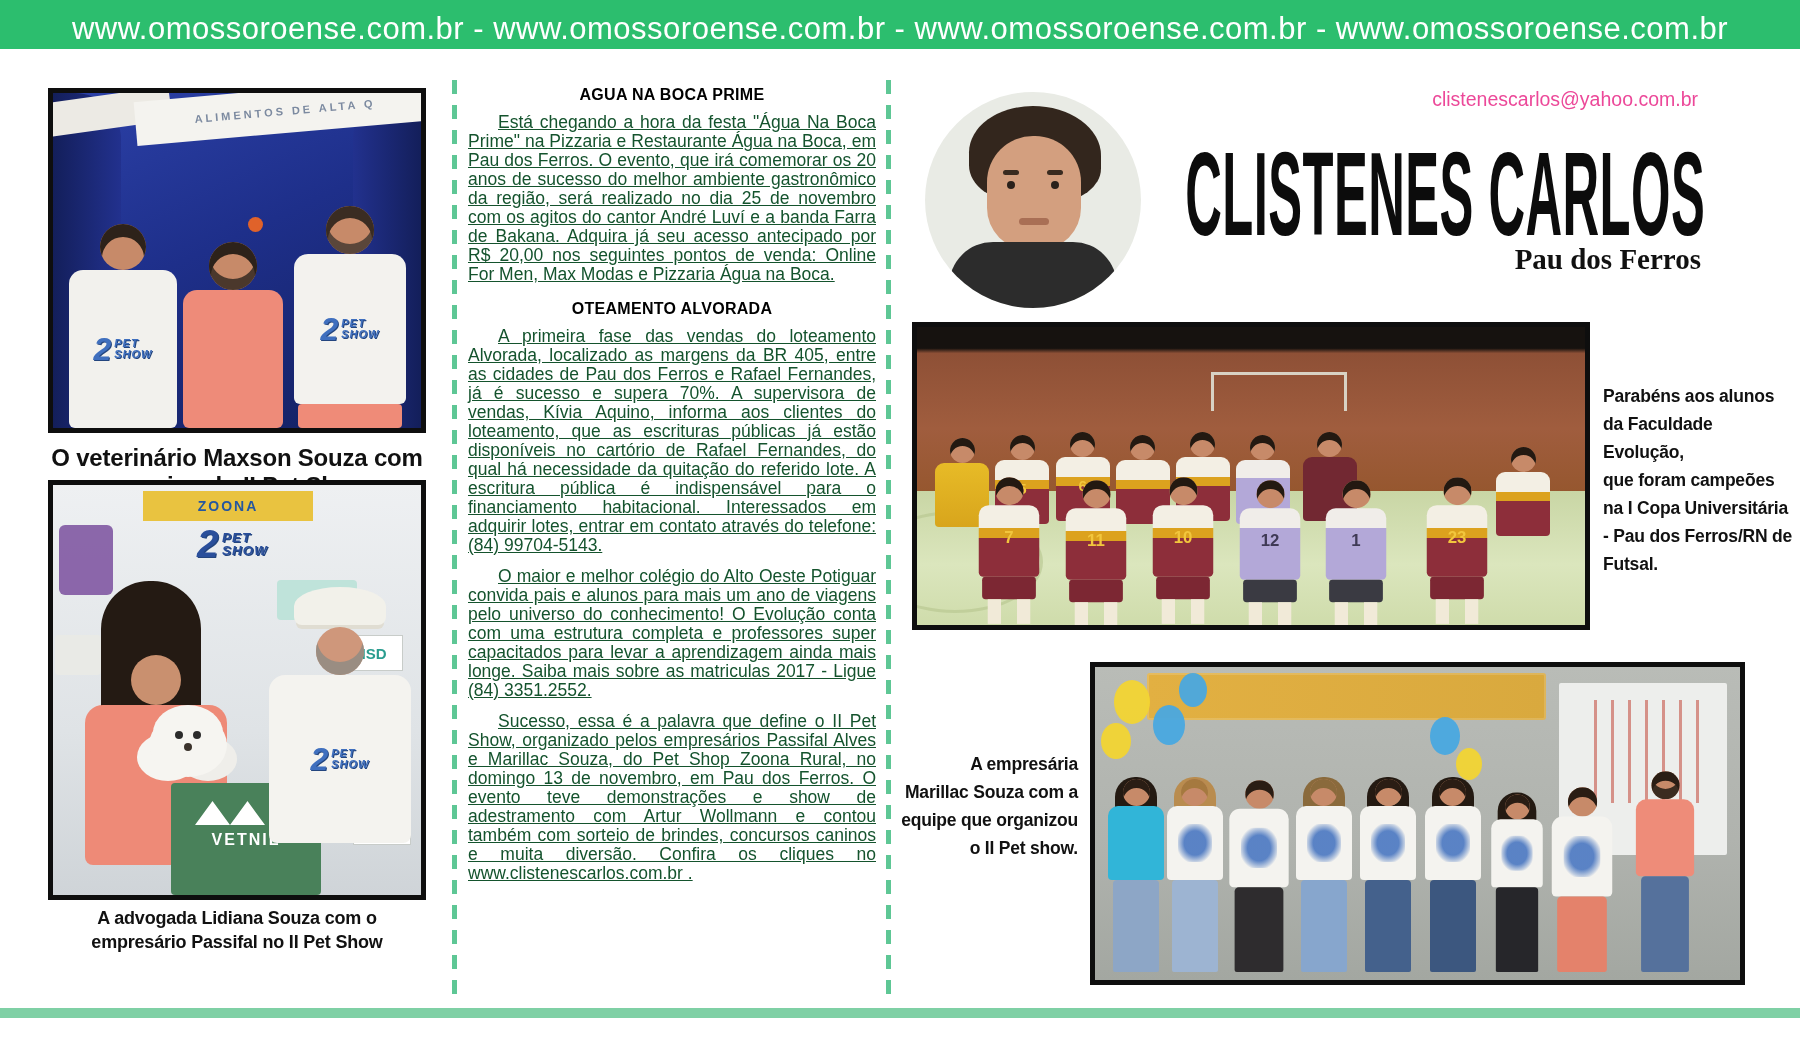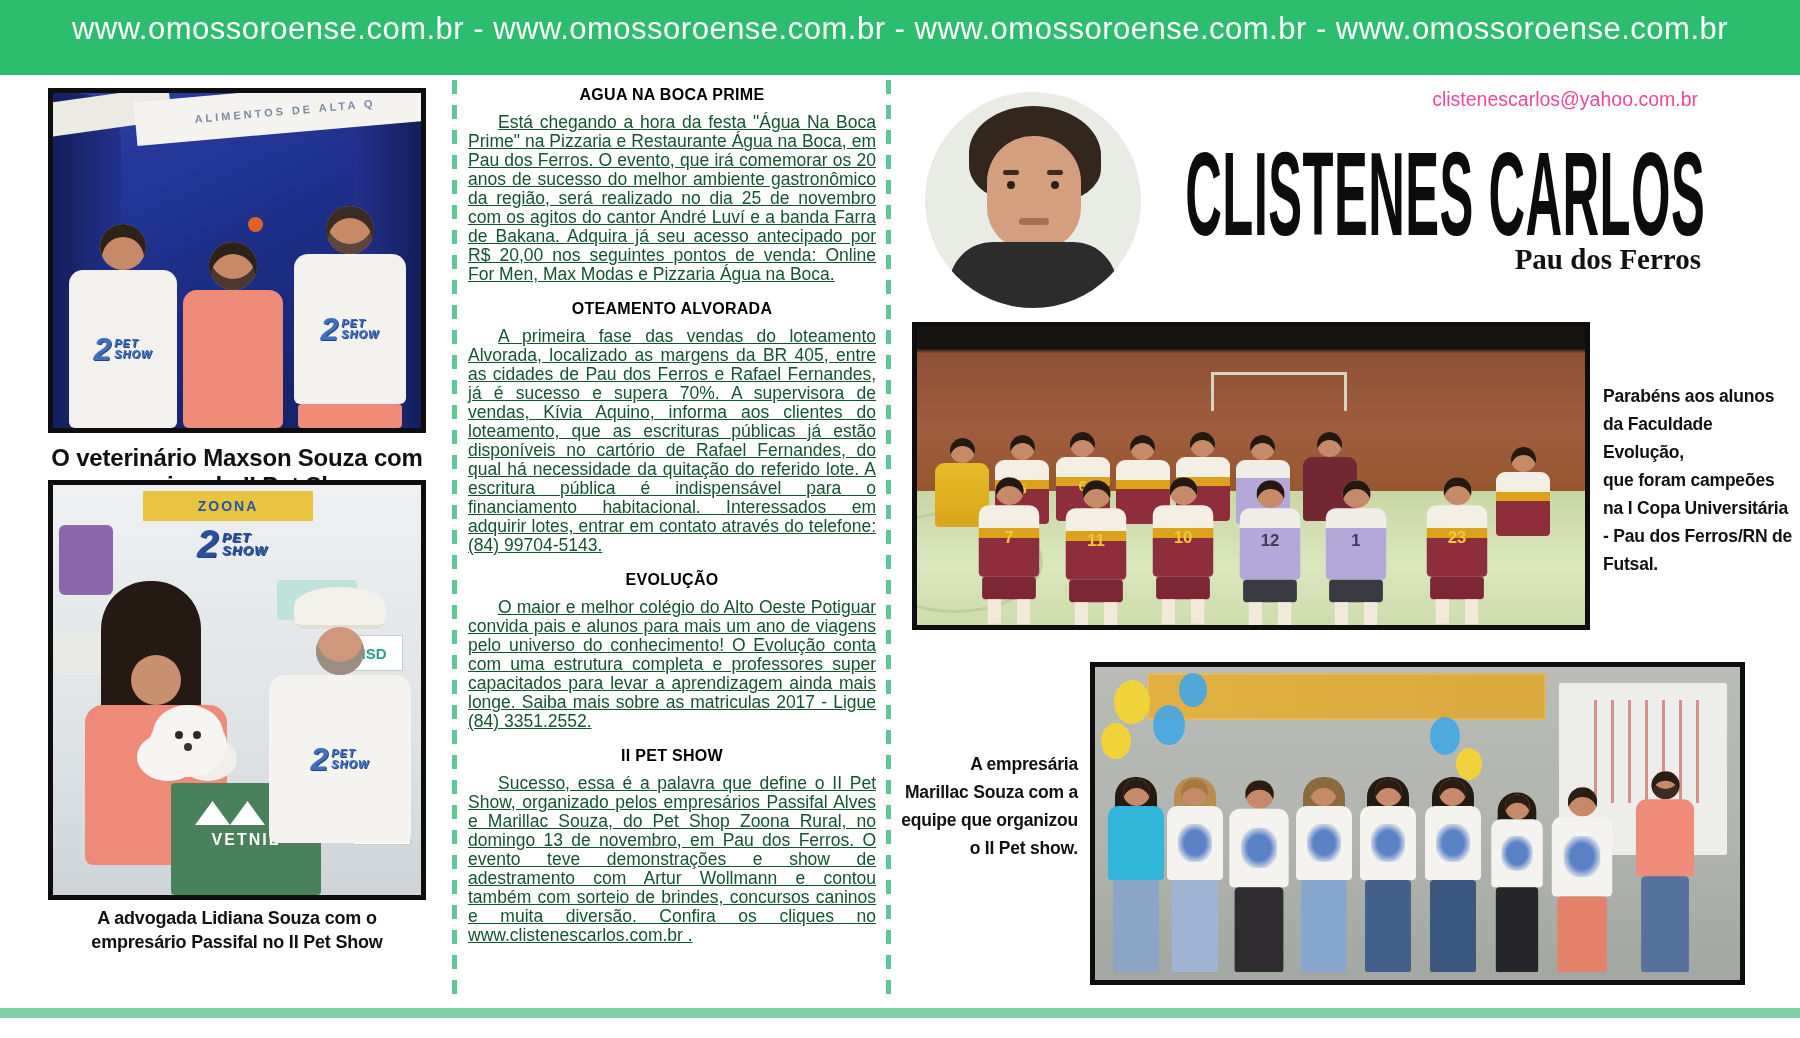--- a/index.html
+++ b/index.html
@@ -1,20 +1,20 @@
 <!DOCTYPE html>
 <html><head>
 <meta charset="utf-8">
 <style>
   html,body{margin:0;padding:0;background:#fff;}
   .page{position:relative;width:1800px;height:1038px;background:#fff;overflow:hidden;
         font-family:"Liberation Sans",sans-serif;color:#1d1d1d;}
 
   
-  .topbar{position:absolute;left:0;top:0;width:1800px;height:75px;background:#2cbe6e;
+  .topbar{position:absolute;left:0;top:0;width:1800px;height:49px;background:#2cbe6e;
           color:#fff;font-size:31px;line-height:57px;text-align:center;white-space:nowrap;
           overflow:hidden;letter-spacing:.5px;}
   .footbar{position:absolute;left:0;top:1008px;width:1800px;height:10px;background:#7fd0a5;}
 
   
   .divider{position:absolute;top:80px;height:925px;width:5px;
            background:repeating-linear-gradient(180deg,#5ec795 0 14px,transparent 14px 25px);}
 
   
   .photo{position:absolute;border:5px solid #0e0e0e;overflow:hidden;background:#9aa0a6;}
@@ -173,25 +173,23 @@
   <div class="articles">
     <div class="art">
       <h2>AGUA NA BOCA PRIME</h2>
       <p>Está chegando a hora da festa "Água Na Boca Prime" na Pizzaria e Restaurante Água na Boca, em Pau dos Ferros. O evento, que irá comemorar os 20 anos de sucesso do melhor ambiente gastronômico da região, será realizado no dia 25 de novembro com os agitos do cantor André Luví e a banda Farra de Bakana. Adquira já seu acesso antecipado por R$ 20,00 nos seguintes pontos de venda: Online For Men, Max Modas e Pizzaria Água na Boca.</p>
     </div>
     <div class="art">
       <h2>OTEAMENTO ALVORADA</h2>
       <p>A primeira fase das vendas do loteamento Alvorada, localizado as margens da BR 405, entre as cidades de Pau dos Ferros e Rafael Fernandes, já é sucesso e supera 70%. A supervisora de vendas, Kívia Aquino, informa aos clientes do loteamento, que as escrituras públicas já estão disponíveis no cartório de Rafael Fernandes, do qual há necessidade da quitação do referido lote. A escritura pública é indispensável para o financiamento habitacional. Interessados em adquirir lotes, entrar em contato através do telefone: (84) 99704-5143.</p>
     </div>
     <div class="art">
-      <h2>EVOLUÇÃO</h2>
       <p>O maior e melhor colégio do Alto Oeste Potiguar convida pais e alunos para mais um ano de viagens pelo universo do conhecimento! O Evolução conta com uma estrutura completa e professores super capacitados para levar a aprendizagem ainda mais longe. Saiba mais sobre as matriculas 2017 - Ligue (84) 3351.2552.</p>
     </div>
     <div class="art">
-      <h2>II PET SHOW</h2>
       <p>Sucesso, essa é a palavra que define o II Pet Show, organizado pelos empresários Passifal Alves e Marillac Souza, do Pet Shop Zoona Rural, no domingo 13 de novembro, em Pau dos Ferros. O evento teve demonstrações e show de adestramento com Artur Wollmann e contou também com sorteio de brindes, concursos caninos e muita diversão. Confira os cliques no www.clistenescarlos.com.br .</p>
     </div>
   </div>
 
   <div class="portrait">
     <div class="abs" style="left:44px;top:14px;width:132px;height:96px;background:#33261d;border-radius:58% 62% 42% 46%;"></div>
     <div class="abs" style="left:62px;top:44px;width:94px;height:114px;background:#d39f7f;border-radius:46px 46px 42px 42px;">
       <div class="abs" style="left:16px;top:34px;width:16px;height:5px;background:#3a2b20;border-radius:3px;box-shadow:44px 0 0 #3a2b20;"></div>
       <div class="abs" style="left:20px;top:45px;width:8px;height:8px;background:#2a211b;border-radius:50%;box-shadow:44px 0 0 #2a211b;"></div>
       <div class="abs" style="left:32px;top:82px;width:30px;height:7px;background:#a96f55;border-radius:4px;"></div>

